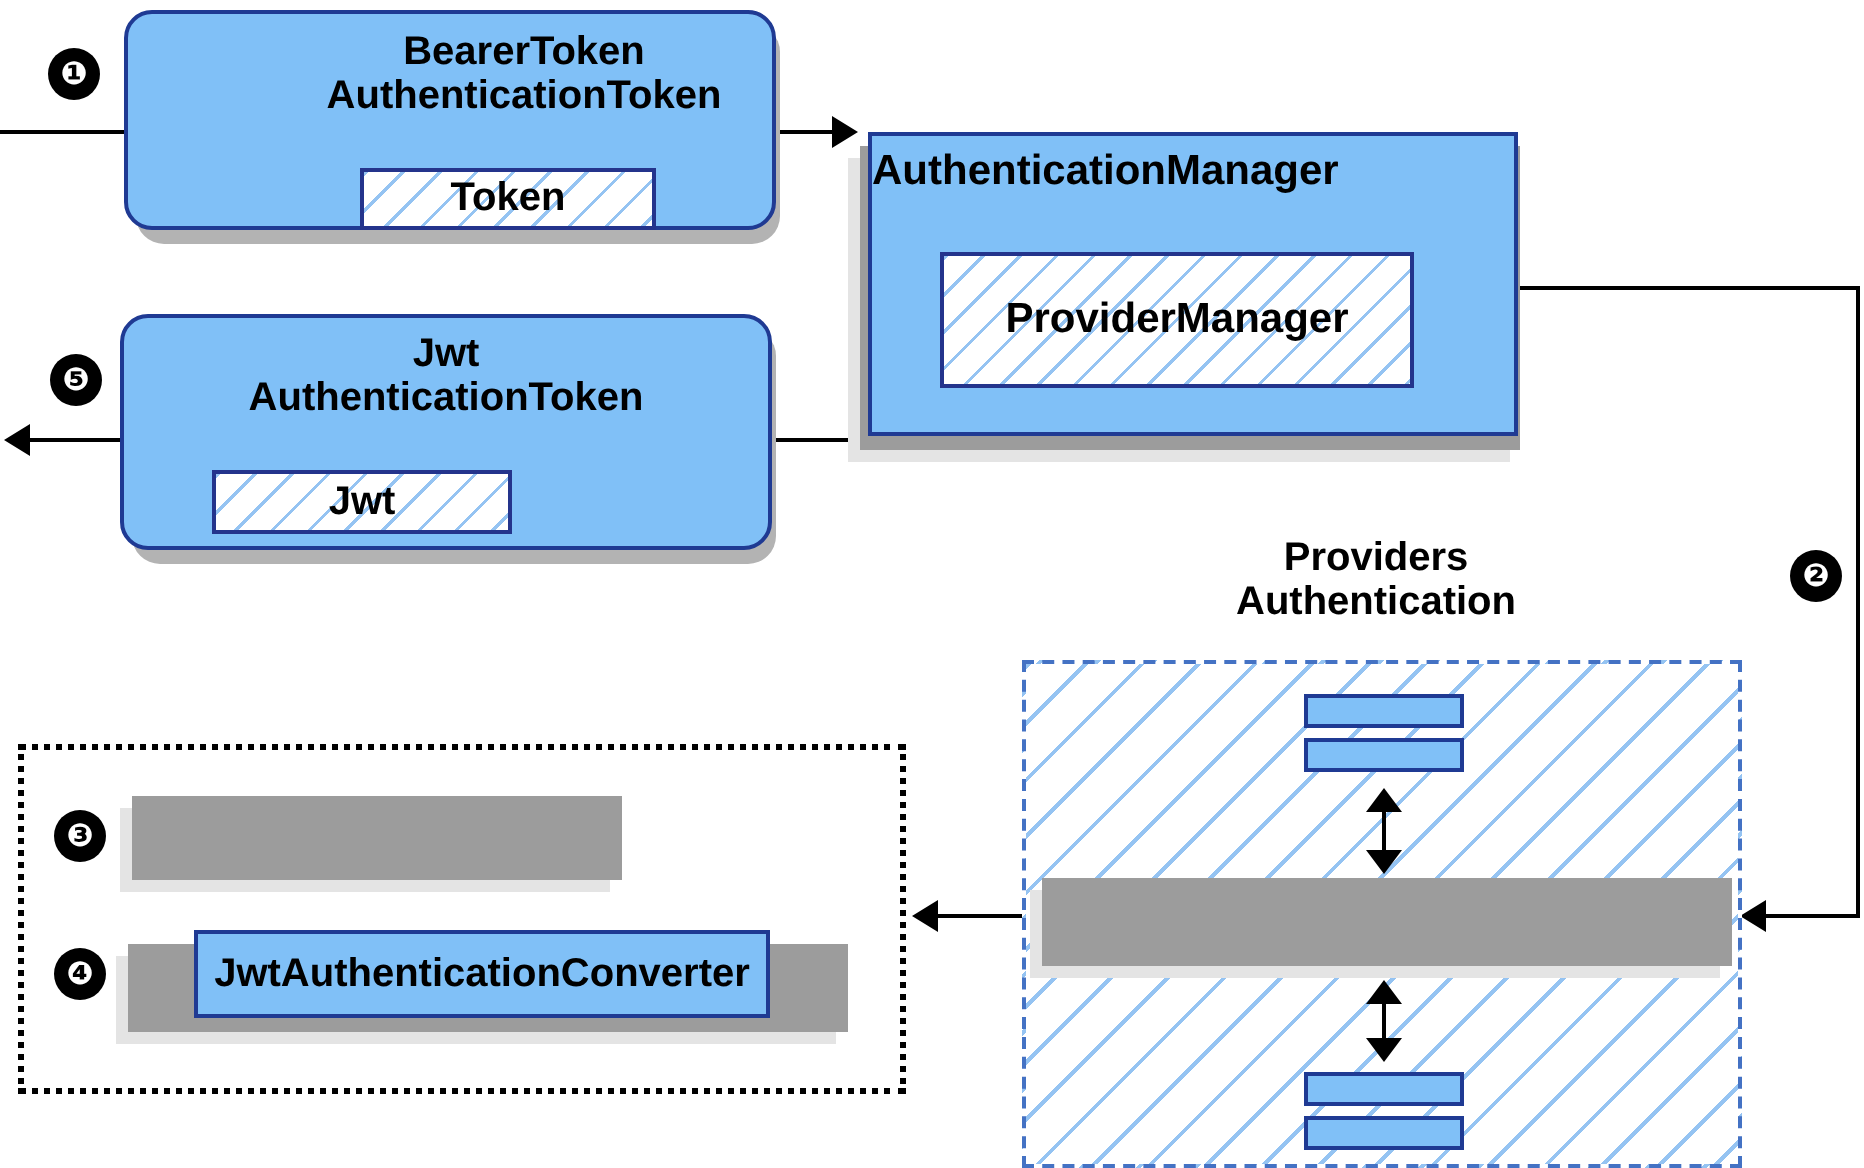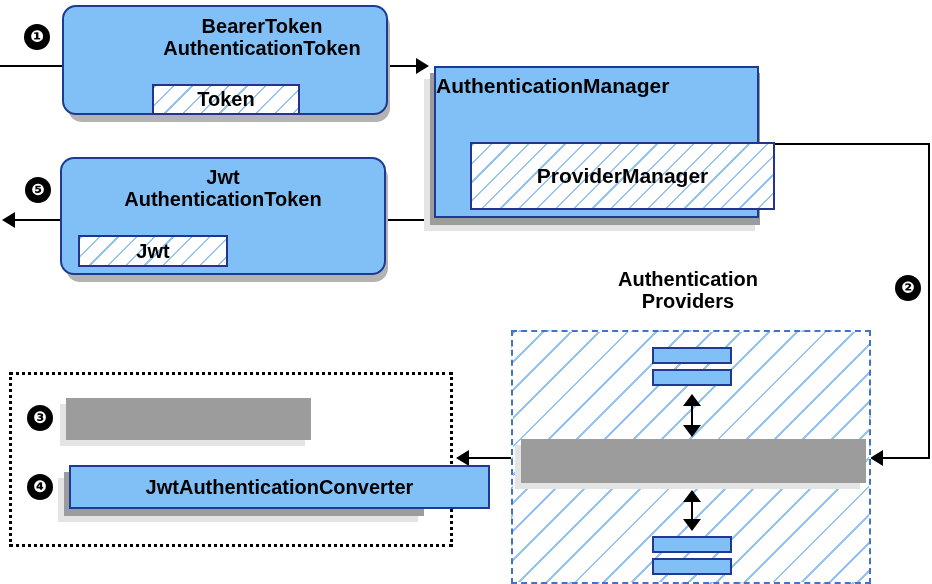--- a/index.html
+++ b/index.html
@@ -64,21 +64,21 @@
   .arrow-l{width:0;height:0;border-top:8px solid transparent;
            border-bottom:8px solid transparent;border-right:13px solid #000;}
   .arrow-r{width:0;height:0;border-top:8px solid transparent;
            border-bottom:8px solid transparent;border-left:13px solid #000;}
   .arrow-u{width:0;height:0;border-left:9px solid transparent;
            border-right:9px solid transparent;border-bottom:12px solid #000;}
   .arrow-d{width:0;height:0;border-left:9px solid transparent;
            border-right:9px solid transparent;border-top:12px solid #000;}
 
   .title-2line{font-weight:bold;font-size:20px;line-height:1.08;color:#000;}
-  .lbl-20{font-size:20px;}
+  .lbl-20{font-size:20px;margin-left:28px;}
   .lbl-21{font-size:21px;}
   .region-title{font-size:20px;font-weight:bold;line-height:1.1;text-align:center;color:#000;}
 </style>
 </head>
 <body>
 
 <div id="canvas">
 
   <div class="abs hline" style="left:0px;top:65px;width:72px;"></div>
 
@@ -106,37 +106,37 @@
     </div>
     <div class="abs hatch-box ctr lbl-20" style="left:88px;top:77px;width:148px;height:31px;">Token</div>
   </div>
 
   <div class="abs badge" style="left:24px;top:24px;">❶</div>
 
   <div class="abs sh-light" style="left:424px;top:79px;width:331px;height:152px;"></div>
   <div class="abs sh-dark" style="left:430px;top:73px;width:330px;height:152px;"></div>
   <div class="abs sq-box" style="left:434px;top:66px;width:325px;height:152px;">
     <div class="abs lbl-21" style="left:0;top:6px;width:100%;text-align:left;font-weight:bold;">AuthenticationManager</div>
-    <div class="abs hatch-box ctr lbl-21" style="left:34px;top:74px;width:305px;height:68px;">ProviderManager</div>
+    <div class="abs hatch-box ctr lbl-21" style="left:34px;top:58px;width:237px;height:68px;">ProviderManager</div>
   </div>
 
   <div class="abs round-shadow" style="left:66px;top:164px;width:322px;height:118px;"></div>
   <div class="abs round-box" style="left:60px;top:157px;width:326px;height:118px;">
     <div class="abs title-2line" style="left:0;top:8px;width:100%;text-align:center;">
       <div>Jwt</div>
       <div>AuthenticationToken</div>
     </div>
     <div class="abs hatch-box ctr lbl-20" style="left:16px;top:76px;width:150px;height:32px;">Jwt</div>
   </div>
 
   <div class="abs badge" style="left:25px;top:177px;">❺</div>
 
   <div class="abs region-title" style="left:560px;top:268px;width:256px;">
+    <div>Providers</div>
     <div>Authentication</div>
-    <div>Providers</div>
   </div>
 
   <div class="abs badge" style="left:895px;top:275px;">❷</div>
 
   <div class="abs providers-region" style="left:511px;top:330px;width:360px;height:254px;"></div>
 
   <div class="abs sq-box" style="left:652px;top:347px;width:80px;height:17px;"></div>
   <div class="abs sq-box" style="left:652px;top:369px;width:80px;height:17px;"></div>
 
   <div class="abs arrow-u" style="left:683px;top:394px;"></div>
@@ -155,17 +155,17 @@
 
   <div class="abs dotted-region" style="left:9px;top:372px;width:444px;height:175px;"></div>
 
   <div class="abs sh-light" style="left:60px;top:404px;width:245px;height:42px;"></div>
   <div class="abs sh-dark" style="left:66px;top:398px;width:245px;height:42px;"></div>
 
   <div class="abs badge" style="left:27px;top:405px;">❸</div>
 
   <div class="abs sh-light" style="left:58px;top:478px;width:360px;height:44px;"></div>
   <div class="abs sh-dark" style="left:64px;top:472px;width:360px;height:44px;"></div>
-  <div class="abs sq-box ctr lbl-20" style="left:69px;top:465px;width:421px;height:44px;">JwtAuthenticationConverter</div>
+  <div class="abs sq-box ctr lbl-20" style="left:69px;top:465px;width:288px;height:44px;">JwtAuthenticationConverter</div>
 
   <div class="abs badge" style="left:27px;top:474px;">❹</div>
 
 </div>
 
 </body></html>

